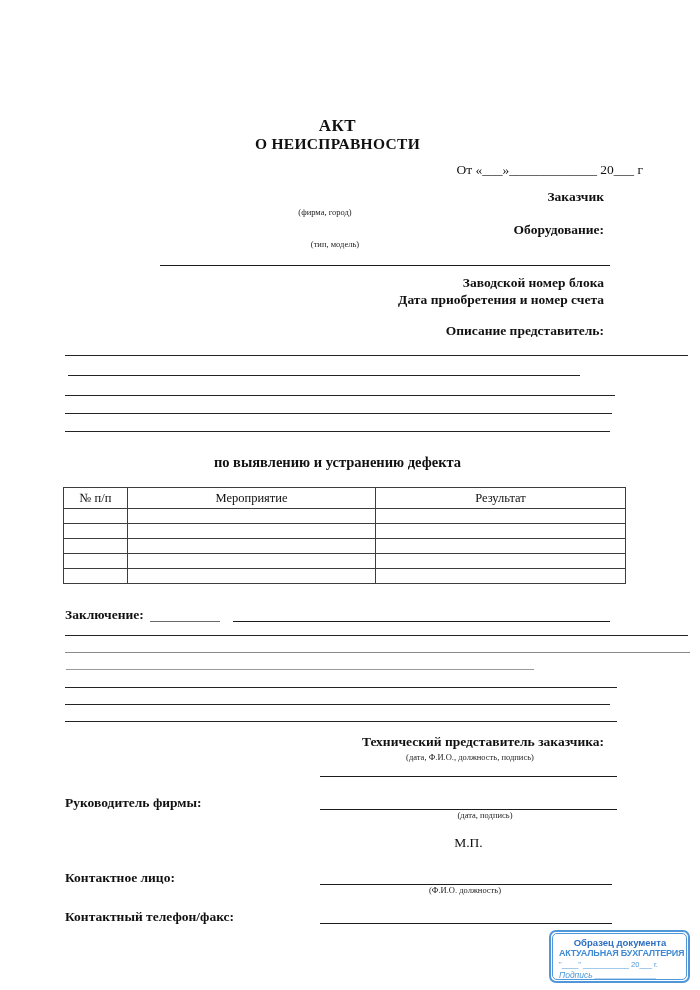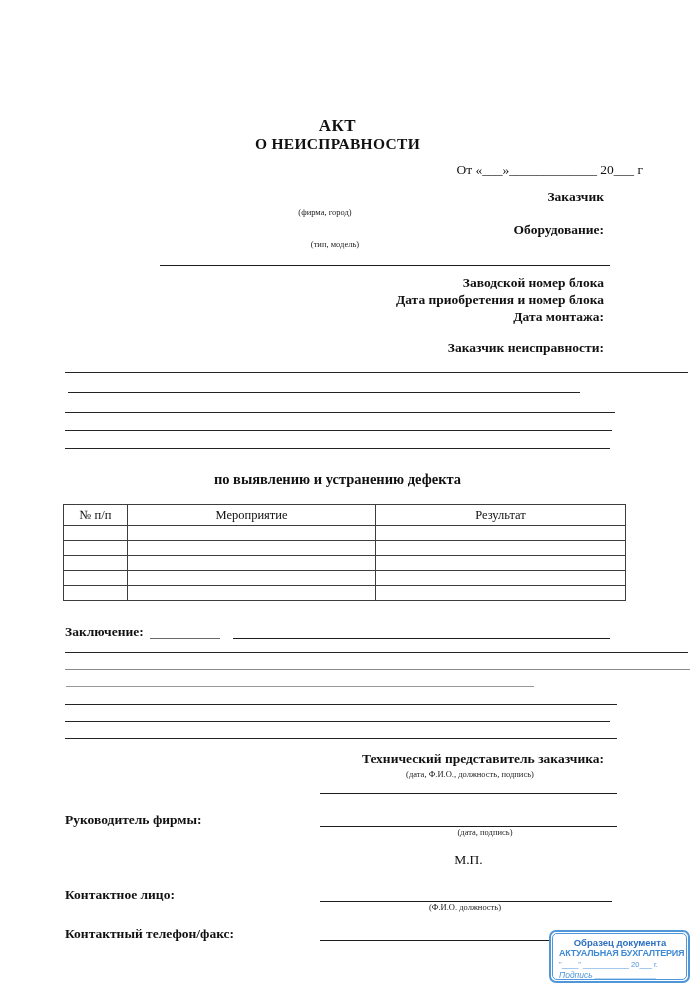--- a/index.html
+++ b/index.html
@@ -100,30 +100,26 @@
       <div class="hint-center hint-equipment">(тип, модель)</div>
     </div>
 
     <div class="lone-line line-equip2"></div>
 
     <div class="f-row" style="margin-top:9px; height:17px;">
       <span class="f-label">Заводской номер блока</span>
       <span class="f-line"></span>
     </div>
     <div class="f-row" style="height:17px;">
-      <span class="f-label">Дата приобретения и номер блока</span>
-      <span class="f-line"></span>
-    </div>
-    <div class="f-row" style="height:17px;">
-      <span class="f-label">Дата монтажа:</span>
+      <span class="f-label">Дата приобретения и номер счета</span>
       <span class="f-line"></span>
     </div>
 
     <div class="f-row" style="margin-top:14px;">
-      <span class="f-label">Заказчик неисправности:</span>
+      <span class="f-label">Описание представитель:</span>
       <span class="f-line"></span>
     </div>
     <div class="blank" style="height:15px; margin-right:-78px;"></div>
     <div class="blank" style="height:20px; margin-left:3px; margin-right:30px;"></div>
     <div class="blank" style="height:20px; margin-right:-5px;"></div>
     <div class="blank" style="height:18px; margin-right:-2px;"></div>
     <div class="blank" style="height:18px;"></div>
 
     <div class="actions-heading">
       <div>по выявлению и устранению дефекта</div>

